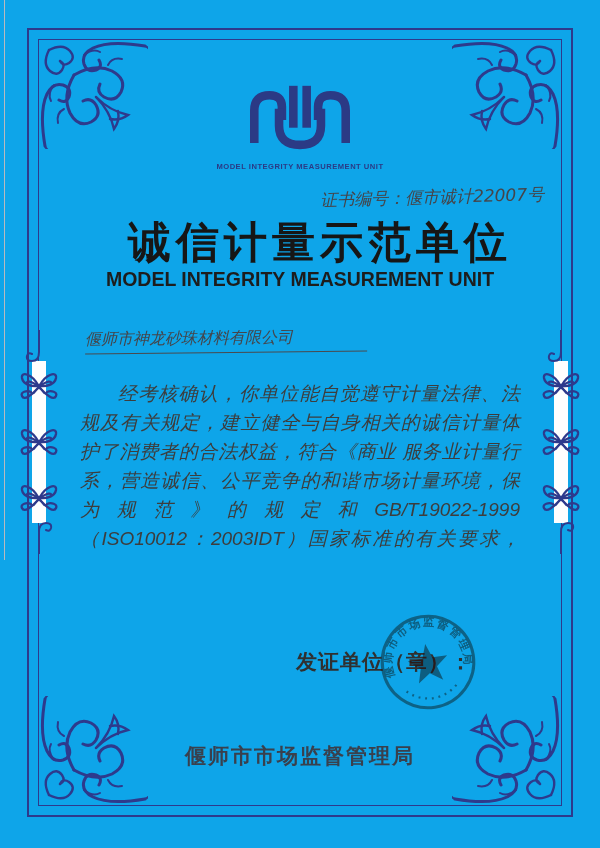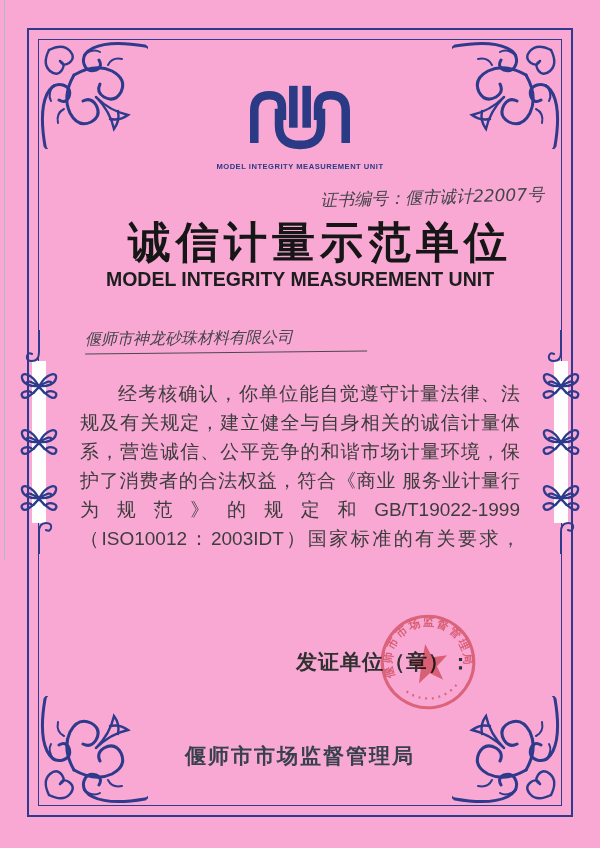--- a/index.html
+++ b/index.html
@@ -1,16 +1,16 @@
 <!DOCTYPE html>
 <html><head>
 <meta charset="utf-8">
 <style>
   html,body{margin:0;padding:0;background:#ffffff;}
-  .page{position:relative;width:600px;height:848px;background:#f9a8d4;overflow:hidden;
+  .page{position:relative;width:600px;height:848px;background:#0ea5e9;overflow:hidden;
         font-family:"Liberation Sans","DejaVu Sans",sans-serif;}
   
   .scan-edge{position:absolute;left:4px;top:0;width:1px;height:560px;background:#b9b9bd;}
   
   .border-outer{position:absolute;left:27px;top:28px;right:27px;bottom:31px;
                 border:2.5px solid #2e3a8c;}
   .border-inner{position:absolute;left:38px;top:39px;right:38px;bottom:42px;
                 border:1.3px solid #2e3a8c;}
   .corner{position:absolute;width:110px;height:110px;}
   .corner.tl{left:38px;top:39px;}
@@ -31,21 +31,21 @@
       border-bottom:1.8px solid #4a4a4e;font-size:16px;transform:rotate(-0.6deg);}
   
   .title{position:absolute;left:0;right:0;top:214px;text-align:center;
       font-family:"DejaVu Serif","Liberation Serif",serif;font-weight:bold;
       font-size:43px;letter-spacing:5px;color:#161616;margin-left:40px;}
   .subtitle{position:absolute;left:0;right:0;top:268px;text-align:center;
       font-weight:bold;font-size:19.5px;letter-spacing:0;color:#1d1d1d;}
   
   .body-block{position:absolute;left:80px;top:379px;width:440px;
       font-size:19px;line-height:29px;color:#3d3d3d;}
-  .body-line{text-align:justify;text-align-last:justify;}
+  .body-line{text-align:justify;text-align-last:justify;font-style:italic;}
   .body-line.first{text-indent:2em;}
   .body-line.last{text-align-last:left;}
   .issuer-label{position:absolute;left:296px;top:648px;font-size:21px;font-weight:600;
       letter-spacing:1px;color:#303030;}
   .seal{position:absolute;left:366px;top:600px;width:124px;height:124px;
       transform:rotate(-9deg);opacity:.88;mix-blend-mode:multiply;}
   .authority{position:absolute;left:0;right:0;top:742px;text-align:center;
       font-size:21px;font-weight:bold;letter-spacing:2px;color:#39404d;}
 </style>
 </head>
@@ -136,22 +136,22 @@
   <div class="cert-no hand">证书编号：偃市诚计22007号</div>
 
   <div class="title">诚信计量示范单位</div>
   <div class="subtitle">MODEL INTEGRITY MEASUREMENT UNIT</div>
 
   <div class="awardee hand">偃师市神龙砂珠材料有限公司</div>
 
   <div class="body-block">
     <div class="body-line first">经考核确认，你单位能自觉遵守计量法律、法</div>
     <div class="body-line">规及有关规定，建立健全与自身相关的诚信计量体</div>
+    <div class="body-line">护了消费者的合法权益，符合《商业 服务业计量行</div>
     <div class="body-line">系，营造诚信、公平竞争的和谐市场计量环境，保</div>
-    <div class="body-line">护了消费者的合法权益，符合《商业 服务业计量行</div>
     <div class="body-line">为规范》的规定和GB/T19022-1999</div>
     <div class="body-line">（ISO10012：2003IDT）国家标准的有关要求，</div>
   </div>
 
   <div class="issuer-label">发证单位（章）：</div>
 
   <svg class="seal" viewBox="0 0 130 130">
     <circle cx="65" cy="65" r="48" fill="none" stroke="#dd8a84" stroke-width="3.2"></circle>
     <polygon points="65,46 70.3,60.7 85.9,61.2 73.6,70.8 77.9,85.8 65,77 52.1,85.8 56.4,70.8 44.1,61.2 59.7,60.7" fill="#db817c"></polygon>
     <path id="seal-arc" d="M28.9,76.7 A38,38 0 1 1 101.1,76.7" fill="none" stroke="none"></path>

